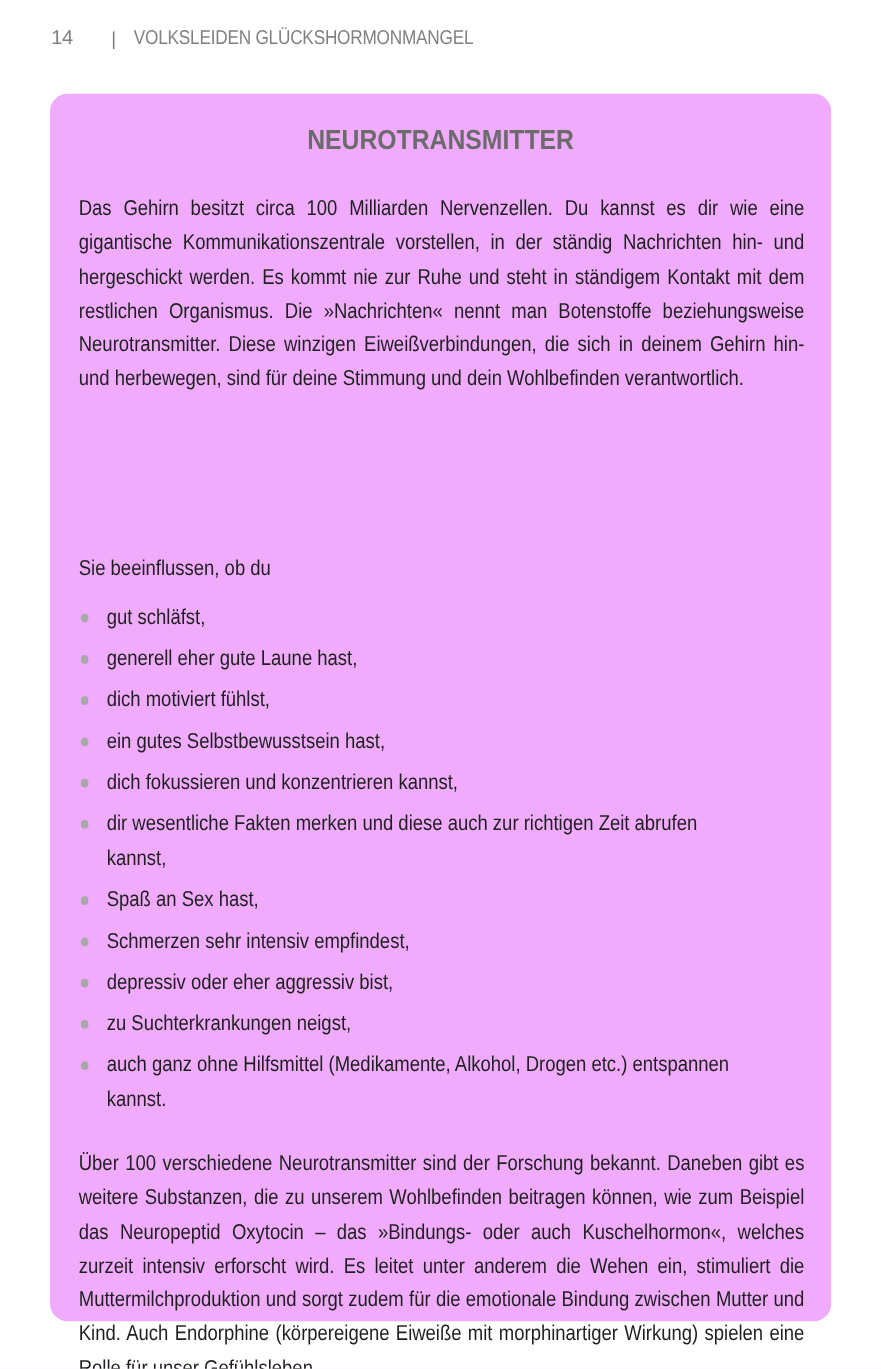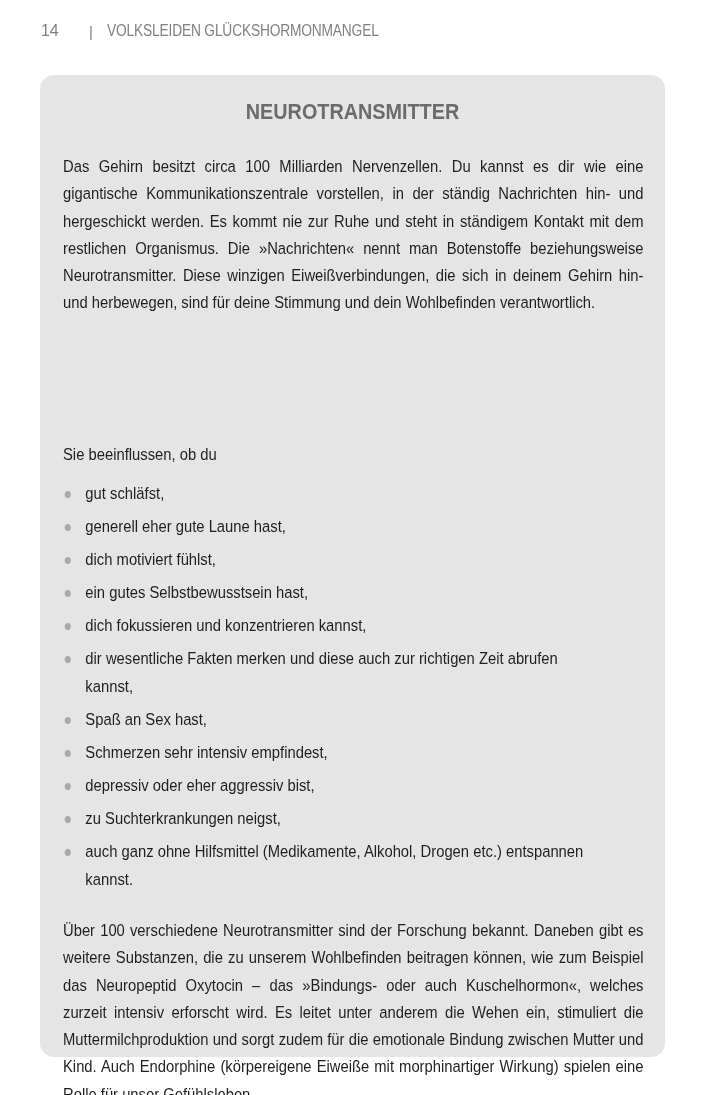--- a/index.html
+++ b/index.html
@@ -4,21 +4,21 @@
 <style>
   html, body { margin: 0; padding: 0; background: #ffffff; }
   body { width: 705px; height: 1095px; position: relative; overflow: hidden;
          font-family: "Liberation Sans", sans-serif; color: #1f1f1f; }
   .running-head { position: absolute; top: 22px; left: 41px; font-size: 16px; color: #808080;
                   display: flex; align-items: center; letter-spacing: -0.2px; }
   .running-head .page-num { width: 48px; }
   .running-head .sep { width: 18px; color: #7a7a7a; font-size: 15px; }
   .running-head .chapter { transform: scaleX(0.86); transform-origin: left center; white-space: nowrap; }
   .box { position: absolute; left: 40px; top: 75px; width: 625px; height: 982px;
-         background: #e5e5e5; border-radius: 14px; }
+         background: #f0abfc; border-radius: 14px; }
   .box-title { position: absolute; top: 24px; left: 0; right: 0; text-align: center;
                font-weight: bold; font-size: 22px; color: #6b6b6b; letter-spacing: 0px;
                transform: scaleX(0.9); }
   .content { position: absolute; left: 23px; top: 78px; width: 580px; }
   .cond { width: 675px; transform: scaleX(0.86); transform-origin: left top; }
   p { margin: 0; font-size: 17.2px; line-height: 27.3px; text-align: justify; }
   p.last-left { text-align-last: left; }
   .intro { position: absolute; top: 0; }
   .lead { position: absolute; top: 288px; }
   ul { list-style: none; margin: 0; padding: 0; position: absolute; top: 327px; width: 675px; }

